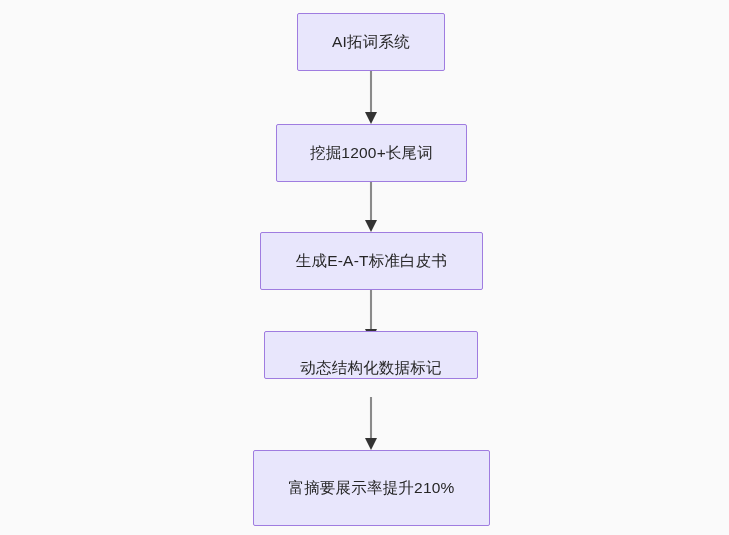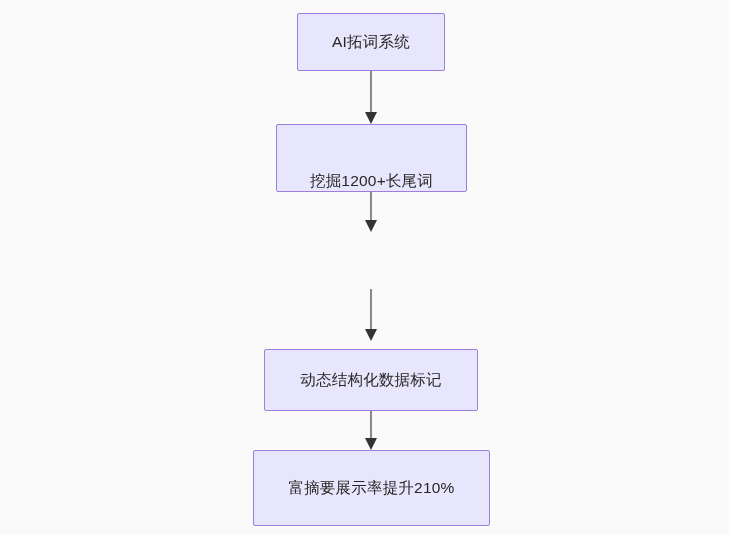--- a/index.html
+++ b/index.html
@@ -74,26 +74,29 @@
 
   <svg class="edge" style="left:356px; top:397px; width:30px; height:55px;" viewBox="0 0 30 55">
     <line class="edge-line" x1="15" y1="0" x2="15" y2="45"></line>
     <polygon class="edge-arrow" points="15,53 9,41 21,41"></polygon>
   </svg>
 
   <div class="node" style="left:297px; top:13px; width:148px; height:58px;justify-content:center;">
     <span class="node-label">AI拓词系统</span>
   </div>
 
-  <div class="node" style="left:276px; top:124px; width:191px; height:68px;align-items:flex-end;">
+  <div class="node" style="left:276px; top:124px; width:191px; height:58px;">
     <span class="node-label">挖掘1200+长尾词</span>
   </div>
 
+  <div class="node" style="left:260px; top:232px; width:223px; height:58px;">
+    <span class="node-label">生成E-A-T标准白皮书</span>
+  </div>
 
-  <div class="node" style="left:264px; top:349px; width:214px; height:62px;">
+  <div class="node" style="left:264px; top:331px; width:214px; height:48px;align-items:flex-end;">
     <span class="node-label">动态结构化数据标记</span>
   </div>
 
   <div class="node" style="left:253px; top:450px; width:237px; height:76px;">
     <span class="node-label">富摘要展示率提升210%</span>
   </div>
 
 </div>
 
 </body></html>

